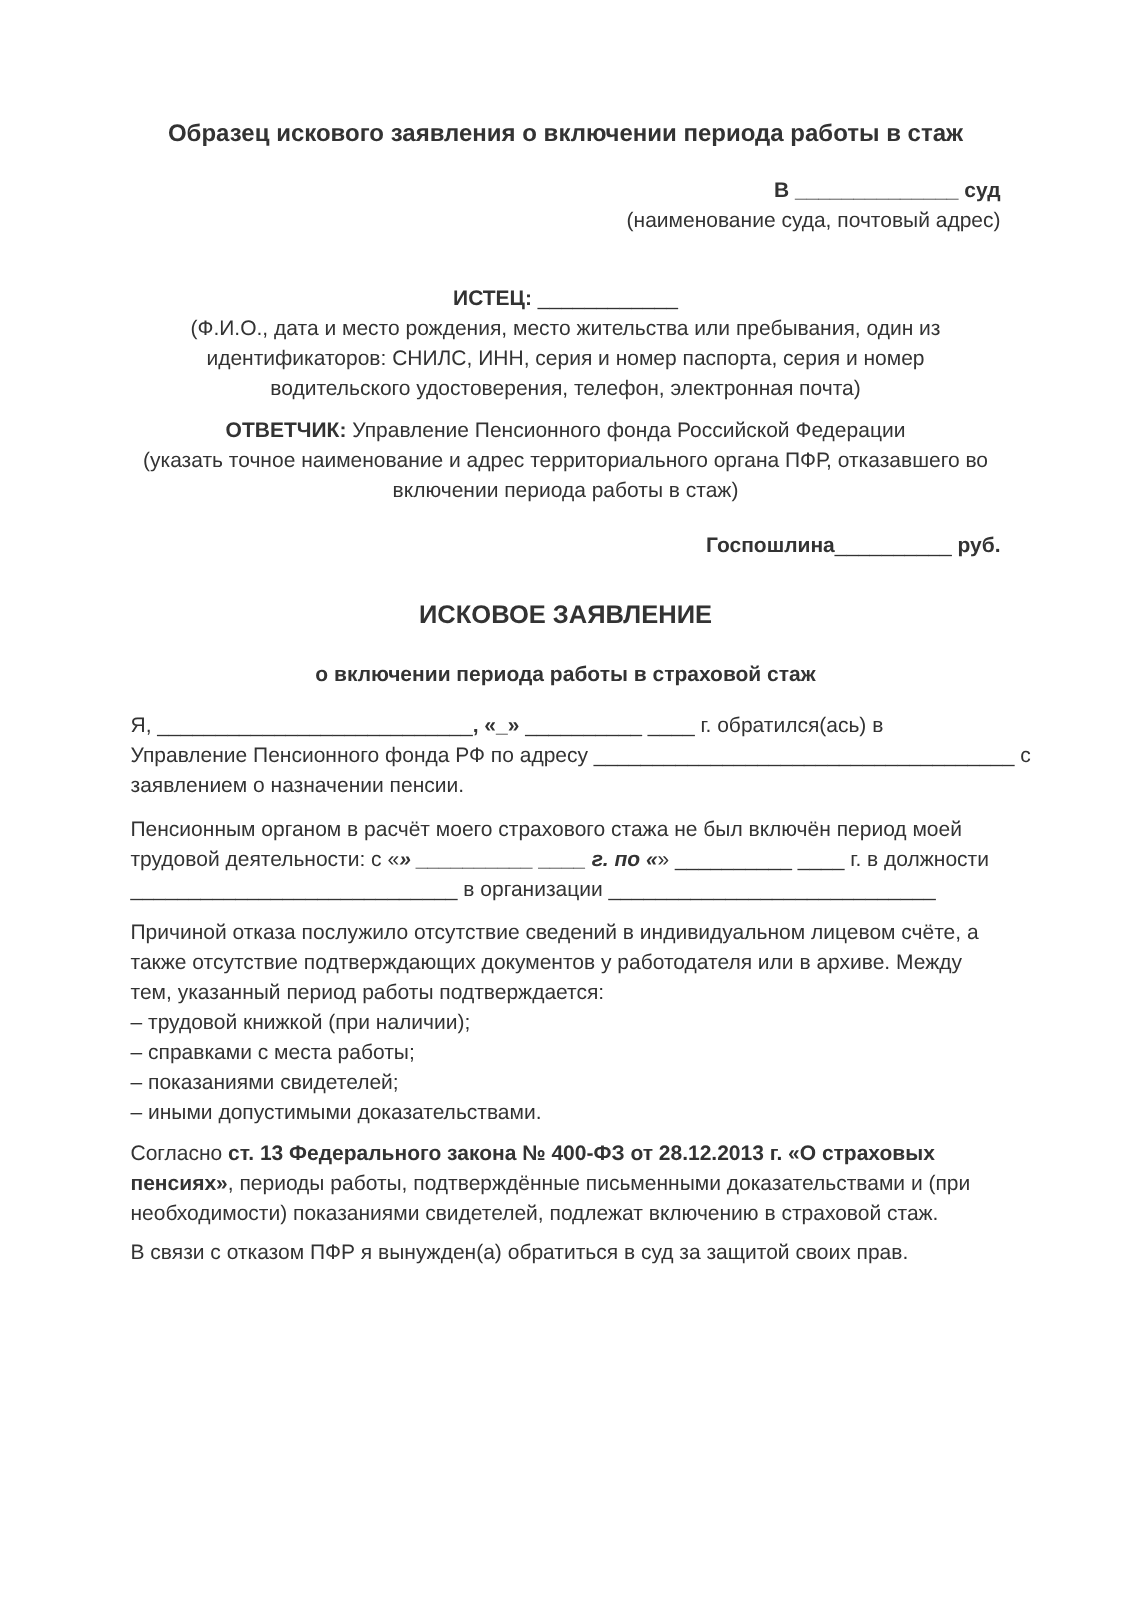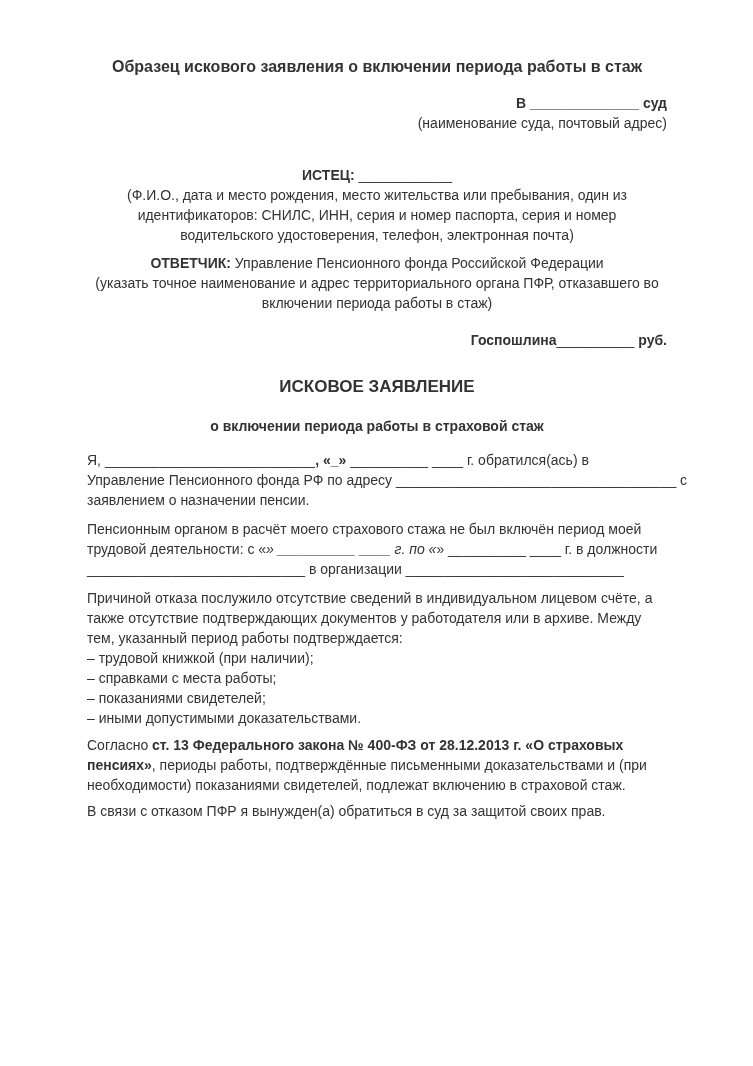--- a/index.html
+++ b/index.html
@@ -8,42 +8,42 @@
     padding: 0;
     background: #ffffff;
   }
   .page {
     position: relative;
     width: 753px;
     height: 1066px;
     margin: 0 auto;
     box-sizing: border-box;
     background: #ffffff;
-    padding: 57px 86px 0 87px;
+    padding: 80px 86px 0 87px;
     font-family: "Liberation Sans", "DejaVu Sans", sans-serif;
     font-size: 14px;
     line-height: 20px;
     color: #333333;
     overflow: hidden;
   }
   .doc-title {
     text-align: center;
     font-weight: bold;
     font-size: 16px;
     line-height: 20px;
     white-space: pre;
   }
   .block { }
   .block .line { white-space: pre; }
   .align-left   { text-align: left; }
   .align-right  { text-align: right; }
   .align-center { text-align: center; }
   .seg-r  { font-weight: normal; font-style: normal; }
   .seg-b  { font-weight: bold;   font-style: normal; }
-  .seg-bi { font-weight: normal;   font-style: italic; }
+  .seg-bi { font-weight: bold;   font-style: italic; }
 
   
   [data-name="block-court"]      { margin-top: 16px; }
   [data-name="block-plaintiff"]  { margin-top: 32px; text-align: center; }
   [data-name="block-defendant"]  { margin-top: 8px; text-align: center;  }
   [data-name="block-fee"]        { margin-top: 17px; }
   [data-name="block-heading"]    { margin-top: 26px; font-size: 17px; line-height: 22px; }
   [data-name="block-subheading"] { margin-top: 18px; }
   [data-name="block-para-1"]     { margin-top: 14px; }
   [data-name="block-para-2"]     { margin-top: 9px;  }

